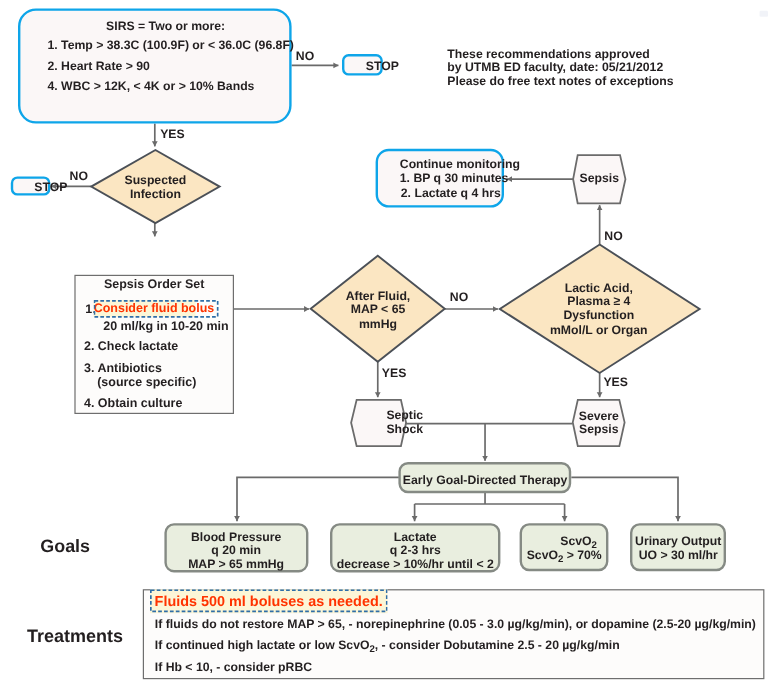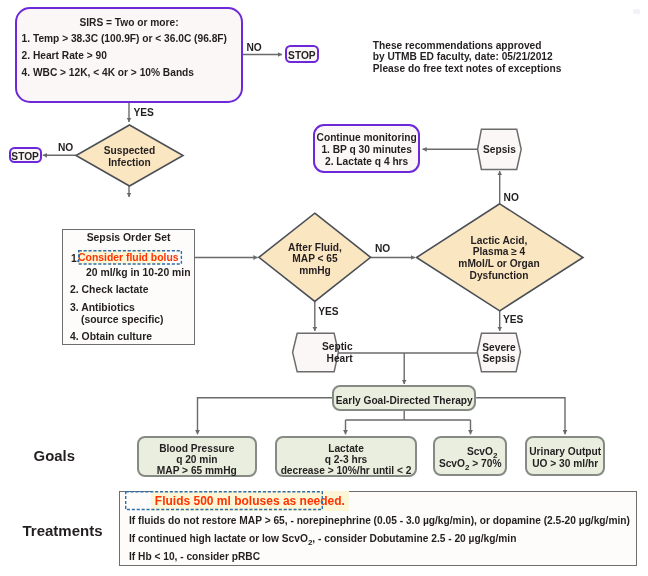--- a/index.html
+++ b/index.html
@@ -4,21 +4,21 @@
 <title>Sepsis Protocol</title>
 <style>
   html,body{margin:0;padding:0;background:#ffffff;}
   body{width:648px;height:576px;
        font-family:"Liberation Sans",sans-serif;overflow:hidden;-webkit-font-smoothing:antialiased;}
   #page{position:relative;width:648px;height:576px;background:#fff;}
   svg.lines{position:absolute;left:0;top:0;width:648px;height:576px;
             pointer-events:none;}
   .node{position:absolute;box-sizing:border-box;
         font-weight:bold;color:#231f20;text-align:center;}
-  .rbox{background:#fbf7f7;border:2px solid #6d28d9;border-radius:15px;}
+  .rbox{background:#fbf7f7;border:2px solid #0ea5e9;border-radius:15px;padding-left:18px;}
   .sqbox{background:#fdfcfb;border:1.6px solid #6e6e6e;}
   .green{background:#e9eedf;border:2px solid #858a84;border-radius:8px;}
   .lbl{position:absolute;font-weight:bold;color:#231f20;white-space:nowrap;}
   .t{font-size:10.2px;line-height:11.4px;white-space:nowrap;}
   sub{font-size:0.79em;vertical-align:-0.32em;line-height:0;}
 </style>
 </head>
 <body>
 
 <div id="page">
@@ -88,27 +88,27 @@
 
   <div class="lbl t" style="left:259px;top:241.5px;width:112px;text-align:center;line-height:11.8px;">
     <div>After Fluid,</div>
     <div>MAP &lt; 65</div>
     <div>mmHg</div>
   </div>
 
   <div class="lbl t" style="left:415px;top:234.6px;width:168px;text-align:center;line-height:11.7px;">
     <div>Lactic Acid,</div>
     <div>Plasma ≥ 4</div>
+    <div>Dysfunction</div>
     <div>mMol/L or Organ</div>
-    <div>Dysfunction</div>
   </div>
 
   <div class="lbl t" style="left:292.6px;top:341.2px;width:60px;text-align:right;line-height:11.4px;">
     <div>Septic</div>
-    <div>Heart</div>
+    <div>Shock</div>
   </div>
   <div class="lbl t" style="left:477px;top:341.5px;width:44px;text-align:center;line-height:11.4px;">
     <div>Severe</div>
     <div>Sepsis</div>
   </div>
   <div class="lbl t" style="left:477.6px;top:143.5px;width:43.6px;text-align:center;"><span>Sepsis</span></div>
 
   <div class="node rbox" style="left:313.2px;top:124.4px;width:106.9px;height:48.9px;border-radius:11px;line-height:11.8px;">
     <div class="t" style="margin-top:5.4px;line-height:12px;">Continue monitoring</div>
     <div class="t" style="line-height:11.9px;">1. BP q 30 minutes</div>
@@ -165,21 +165,21 @@
   <div class="node green" style="left:525px;top:436.3px;width:80.4px;height:39.5px;text-align:center;">
     <div class="t" style="margin-top:7.5px;line-height:11.7px;">Urinary Output</div>
     <div class="t" style="line-height:11.7px;">UO &gt; 30 ml/hr</div>
   </div>
 
   <div class="lbl" style="left:22.5px;top:521.5px;font-size:15px;line-height:17px;">Treatments</div>
 
   <div class="node sqbox" style="left:119px;top:491px;width:518px;height:75px;text-align:left;">
     <div style="position:absolute;left:4.9px;top:-0.6px;width:198px;height:19.2px;font-size:12px;
                 background:#fcf6d7;color:#ff3300;
-                line-height:20.5px;text-align:center;box-sizing:border-box;white-space:nowrap;margin-left:26px;">Fluids 500 ml boluses as needed.</div>
+                line-height:20.5px;text-align:center;box-sizing:border-box;white-space:nowrap;">Fluids 500 ml boluses as needed.</div>
     <svg style="position:absolute;left:4.9px;top:-0.6px;" width="198" height="20">
       <rect x="0.7" y="0.7" width="196.6" height="17.8" fill="none" stroke="#2f6ea8" stroke-width="1.4" stroke-dasharray="3.1 1.8"></rect>
     </svg>
     <div class="t" style="position:absolute;left:9px;top:22.6px;">If fluids do not restore MAP &gt; 65, - norepinephrine (0.05 - 3.0 µg/kg/min), or dopamine (2.5-20 µg/kg/min)</div>
     <div class="t" style="position:absolute;left:9px;top:40.7px;"><span>If continued high lactate or low ScvO</span><sub>2</sub><span>, - consider Dobutamine 2.5 - 20 µg/kg/min</span></div>
     <div class="t" style="position:absolute;left:9px;top:59.3px;">If Hb &lt; 10, - consider pRBC</div>
   </div>
 
 </div>
 

